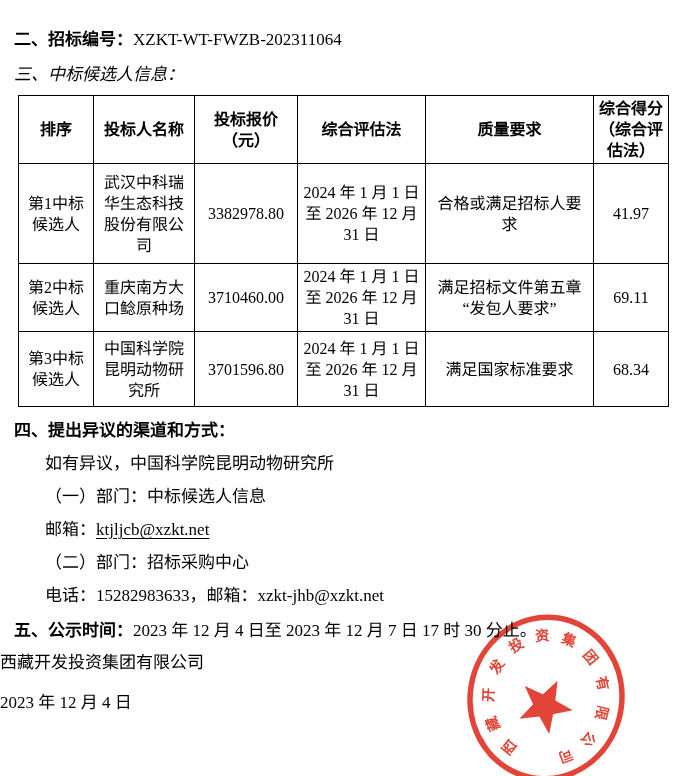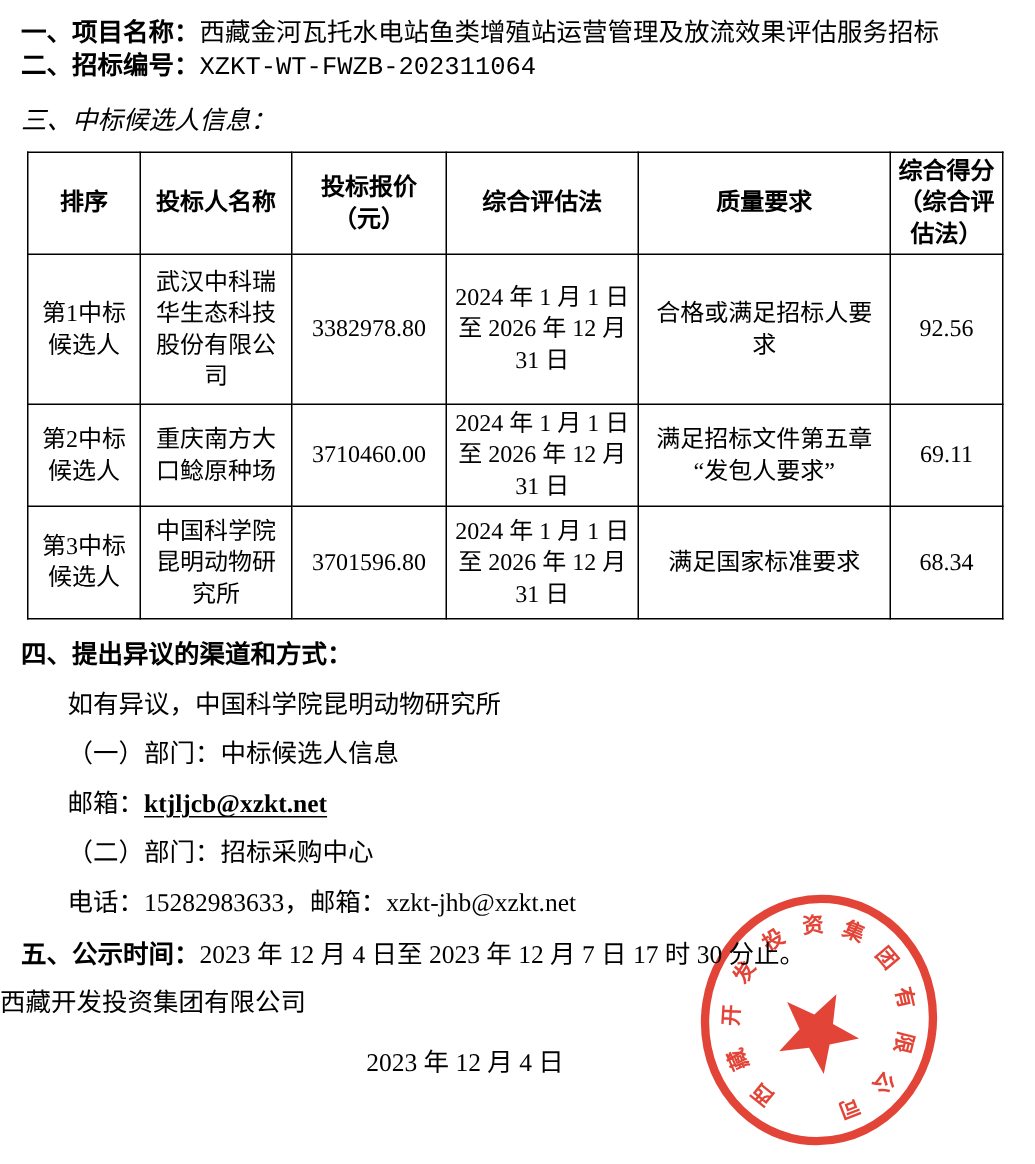--- a/index.html
+++ b/index.html
@@ -10,21 +10,21 @@
     overflow: hidden;
     font-family: "Liberation Serif", "DejaVu Serif", serif;
     color: #000;
     font-size: 17px;
   }
   .page { position: relative; width: 690px; height: 776px; }
 
   .hline { margin: 0 14px; line-height: 23px; }
   .hline .lbl { font-weight: 700; }
   .l1 { margin-top: 10px; }
-  .l2 { margin-top: 1px; font-family: Liberation Mono, monospace; }
+  .l2 { margin-top: 28px; }
   .l3 { margin-top: 12px; font-style: italic; }
 
   table.bid-table {
     border-collapse: collapse;
     table-layout: fixed;
     margin: 9px 0 0 18px;
     width: 650px;
     font-size: 16px;
   }
   table.bid-table th, table.bid-table td {
@@ -46,27 +46,26 @@
   tr.hdr   { height: 62px; }
   tr.row-0 { height: 100px; }
   tr.row-1 { height: 55px; }
   tr.row-2 { height: 75px; }
 
   .sec4-head { margin: 12px 14px 0; line-height: 23px; font-weight: 700; }
   .para { margin: 11px 14px 0 45px; line-height: 22px; }
   .para .email-underline {
     text-decoration: underline;
     text-underline-offset: 3px;
-    font-weight: bold;
   }
   .sec5 { margin: 12px 14px 0; line-height: 23px; }
   .sec5 .lbl { font-weight: 700; }
 
   .sig-org  { margin-top: 9px;  padding-right: 50px; line-height: 23px; }
-  .sig-date { margin-top: 17px; text-align: center; padding-right: 70px; line-height: 23px; }
+  .sig-date { margin-top: 17px; text-align: left; padding-right: 70px; line-height: 23px; }
 
   .stamp-wrap {
     position: absolute;
     left: 461px; top: 581px;
     width: 170px; height: 178px;
     transform: rotate(9deg);
     opacity: 0.88;
     mix-blend-mode: multiply;
     pointer-events: none;
   }
@@ -78,23 +77,20 @@
     text-anchor: middle;
     dominant-baseline: central;
     font-family: "Liberation Serif", "DejaVu Serif", serif;
   }
 </style>
 </head>
 <body>
 
 <div class="page">
 
-  <div class="hline l1">
-    <span class="lbl">一、项目名称：</span><span>西藏金河瓦托水电站鱼类增殖站运营管理及放流效果评估服务招标</span>
-  </div>
 
   <div class="hline l2">
     <span class="lbl">二、招标编号：</span><span>XZKT-WT-FWZB-202311064</span>
   </div>
 
   <div class="hline l3 lbl">三、中标候选人信息：</div>
 
   <table class="bid-table">
     <colgroup>
       <col class="col-rank">
@@ -112,21 +108,21 @@
         <th>综合评估法</th>
         <th>质量要求</th>
         <th>综合得分（综合评估法）</th>
       </tr>
       <tr class="row-0">
         <td>第1中标候选人</td>
         <td>武汉中科瑞华生态科技股份有限公司</td>
         <td>3382978.80</td>
         <td>2024 年 1 月 1 日至 2026 年 12 月 31 日</td>
         <td>合格或满足招标人要求</td>
-        <td>92.56</td>
+        <td>41.97</td>
       </tr>
       <tr class="row-1">
         <td>第2中标候选人</td>
         <td>重庆南方大口鲶原种场</td>
         <td>3710460.00</td>
         <td>2024 年 1 月 1 日至 2026 年 12 月 31 日</td>
         <td>满足招标文件第五章“发包人要求”</td>
         <td>69.11</td>
       </tr>
       <tr class="row-2">

